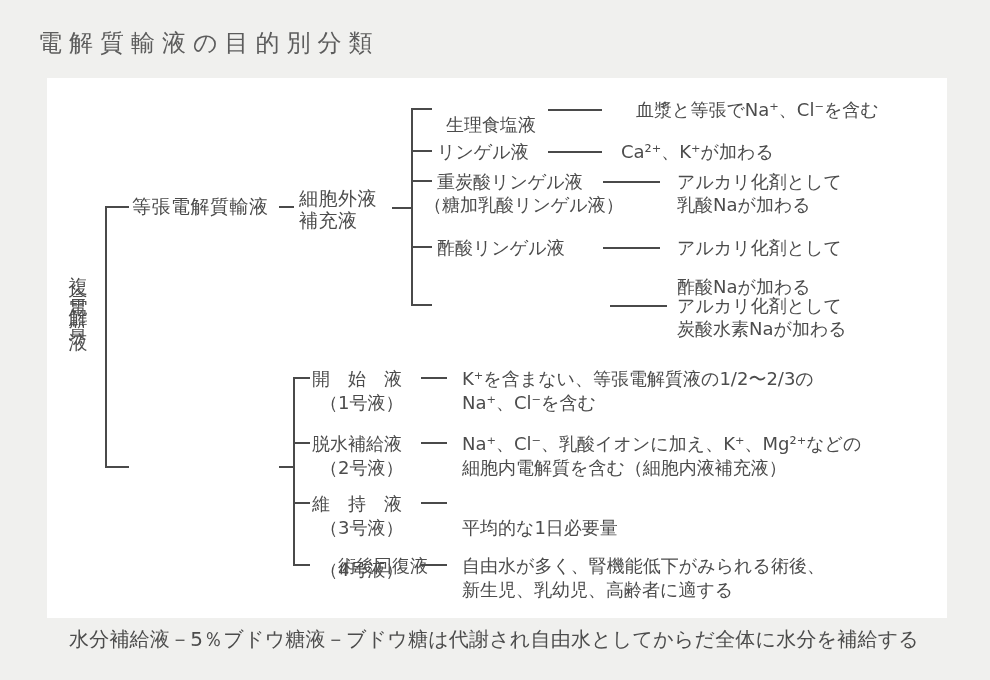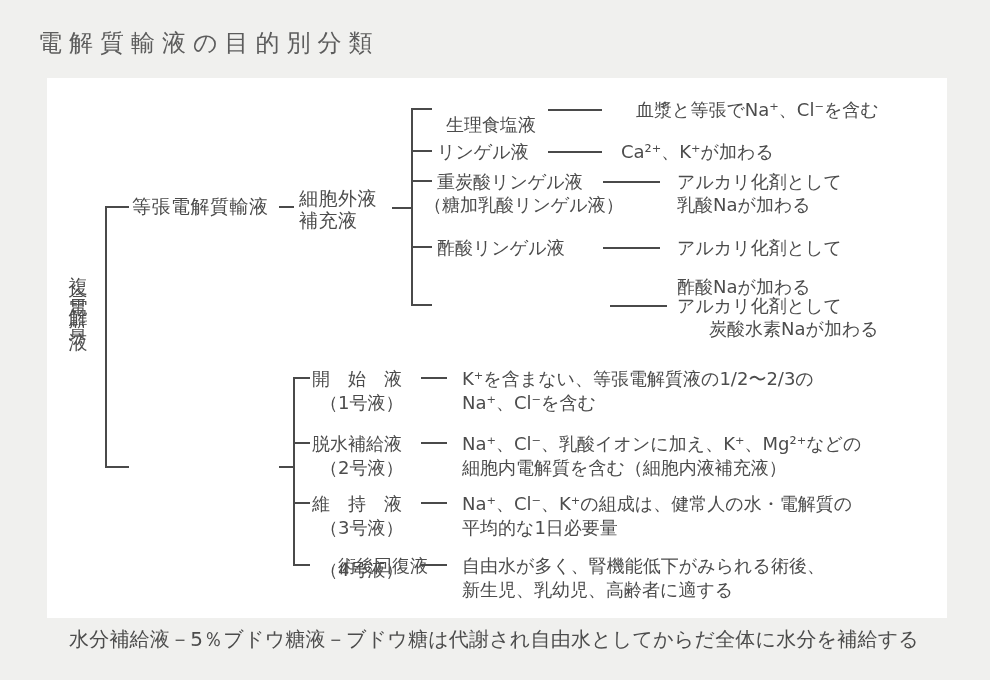--- a/index.html
+++ b/index.html
@@ -82,21 +82,21 @@
     <div class="t" style="left:630px; top:94px;">アルカリ化剤として</div>
     <div class="t" style="left:630px; top:117px;">乳酸Naが加わる</div>
 
     <div class="t" style="left:390px; top:160px;">酢酸リンゲル液</div>
     <div class="hline" style="left:556px; top:169px; width:57px;"></div>
     <div class="t" style="left:630px; top:160px;">アルカリ化剤として</div>
     <div class="t" style="left:630px; top:183px;margin-top:16px;">酢酸Naが加わる</div>
 
     <div class="hline" style="left:563px; top:227px; width:57px;"></div>
     <div class="t" style="left:630px; top:218px;">アルカリ化剤として</div>
-    <div class="t" style="left:630px; top:241px;margin-left:32px;">炭酸水素Naが加わる</div>
+    <div class="t" style="left:630px; top:241px;">炭酸水素Naが加わる</div>
 
     <div class="hline" style="left:232px; top:388px; width:15px;"></div>
 
     <div class="vline" style="left:246px; top:299px; height:189px;"></div>
     <div class="hline" style="left:246px; top:299px; width:17px;"></div>
     <div class="hline" style="left:246px; top:364px; width:17px;"></div>
     <div class="hline" style="left:246px; top:424px; width:17px;"></div>
     <div class="hline" style="left:246px; top:486px; width:17px;"></div>
 
     <div class="t" style="left:265px; top:291px;">開　始　液</div>
@@ -107,21 +107,20 @@
 
     <div class="t" style="left:265px; top:356px;">脱水補給液</div>
     <div class="t" style="left:273px; top:380px;">（2号液）</div>
     <div class="hline" style="left:374px; top:364px; width:26px;"></div>
     <div class="t" style="left:415px; top:356px;">Na⁺、Cl⁻、乳酸イオンに加え、K⁺、Mg²⁺などの</div>
     <div class="t" style="left:415px; top:380px;">細胞内電解質を含む（細胞内液補充液）</div>
 
     <div class="t" style="left:265px; top:416px;">維　持　液</div>
     <div class="t" style="left:273px; top:440px;">（3号液）</div>
     <div class="hline" style="left:374px; top:424px; width:26px;"></div>
-    <div class="t" style="left:415px; top:416px;">Na⁺、Cl⁻、K⁺の組成は、健常人の水・電解質の</div>
     <div class="t" style="left:415px; top:440px;">平均的な1日必要量</div>
 
     <div class="t" style="left:265px; top:478px;margin-left:26px;">術後回復液</div>
     <div class="t" style="left:273px; top:482px;">（4号液）</div>
     <div class="hline" style="left:374px; top:486px; width:26px;"></div>
     <div class="t" style="left:415px; top:478px;">自由水が多く、腎機能低下がみられる術後、</div>
     <div class="t" style="left:415px; top:502px;">新生児、乳幼児、高齢者に適する</div>
 
   </div>
 

